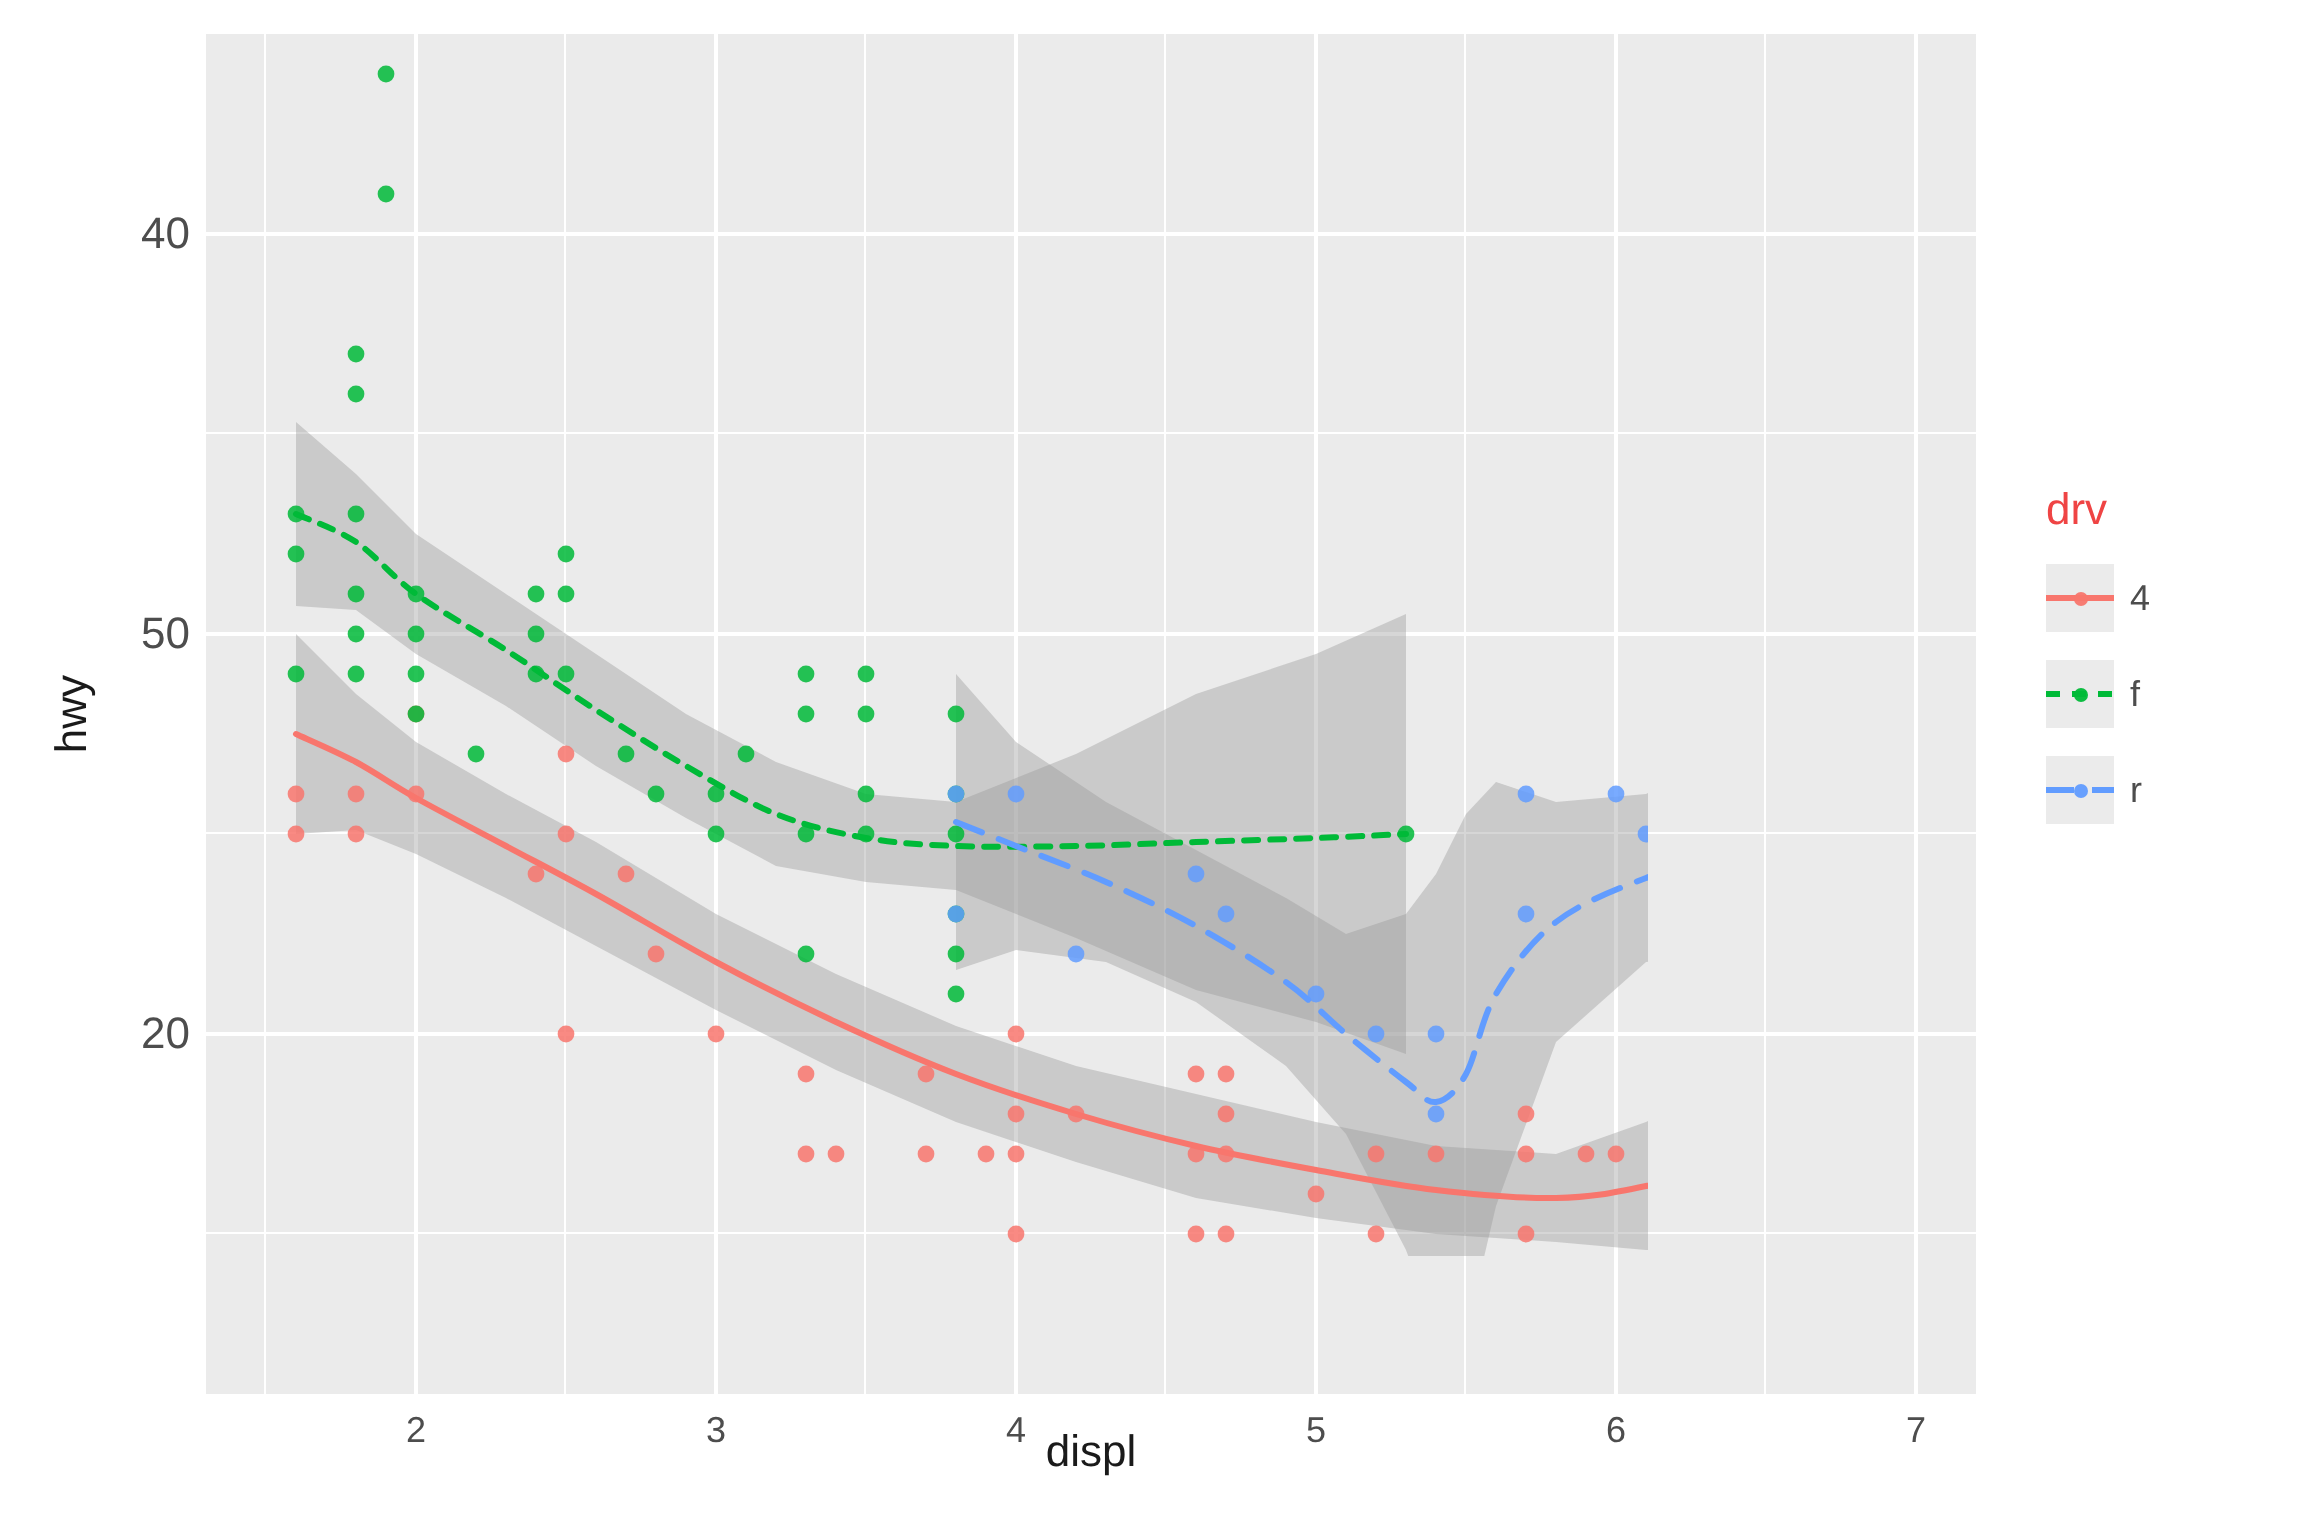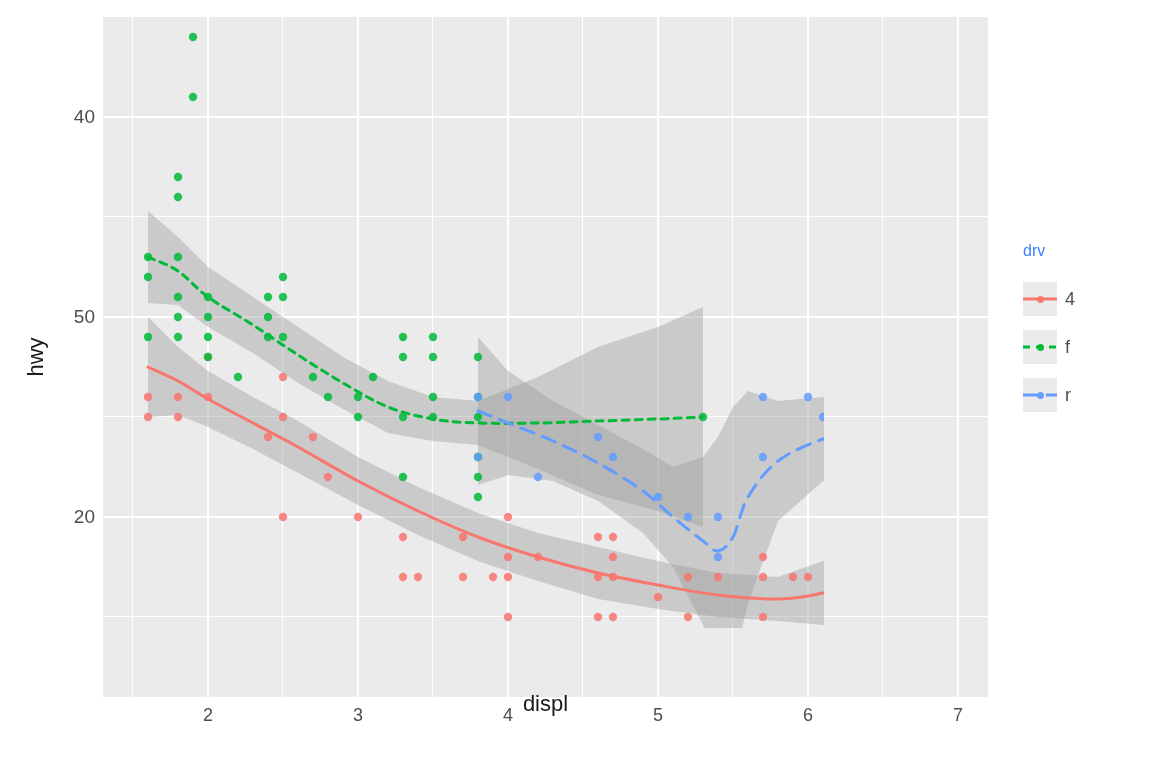--- a/index.html
+++ b/index.html
@@ -27,24 +27,24 @@
   .gridline.major-v { width: 2px; height: 100%; }
   .gridline.major-h { height: 2px; width: 100%; }
   .gridline.minor-v { width: 1px; height: 100%; }
   .gridline.minor-h { height: 1px; width: 100%; }
   .axis-label, .tick-label, .legend-title, .legend-label {
     position: absolute;
     color: #4d4d4d;
     -webkit-font-smoothing: antialiased;
   }
   .tick-label.x { font-size: 18px; transform: translateX(-50%); }
-  .tick-label.y { font-size: 19px; transform: translateY(-50%); text-align: right; }
+  .tick-label.y { font-size: 22px; transform: translateY(-50%); text-align: right; }
   .axis-label.x { font-size: 22px; transform: translateX(-50%); color:#1a1a1a;}
   .axis-label.y { font-size: 22px; transform: translate(-50%,-50%) rotate(-90deg); color:#1a1a1a;}
-  .legend-title { font-size: 16px; color:#3b82f6;}
+  .legend-title { font-size: 22px; color:#ef4444;}
   .legend-label { font-size: 18px; }
   .legend-key {
     position: absolute;
     width: 34px;
     height: 34px;
     background: #ebebeb;
     display: flex;
     align-items: center;
     justify-content: center;
   }
@@ -210,21 +210,21 @@
       <div class="tick-label x" style="left: 358px; top: 705px;">3</div>
       <div class="tick-label x" style="left: 508px; top: 705px;">4</div>
       <div class="tick-label x" style="left: 658px; top: 705px;">5</div>
       <div class="tick-label x" style="left: 808px; top: 705px;">6</div>
       <div class="tick-label x" style="left: 958px; top: 705px;">7</div>
       <div class="tick-label y" style="left: 67px; width: 28px; top: 517px; text-align: right;">20</div>
       <div class="tick-label y" style="left: 67px; width: 28px; top: 317px;">50</div>
       <div class="tick-label y" style="left: 67px; width: 28px; top: 117px;">40</div>
     </div>
 
-  <div class="axis-label x" id="xlab" style="left: 545.5px; top: 691px;">displ</div>
+  <div class="axis-label x" id="xlab" style="left: 545.5px; top: 713px;">displ</div>
   <div class="axis-label y" id="ylab" style="left: 36px; top: 357px;">hwy</div>
 
   <div class="legend-title" id="legend-title" style="left: 1023px; top: 242px;">drv</div>
   <div id="legend" style="position: absolute;">
       <div class="legend-key" style="left: 1023px; top: 282px;">
         <svg width="34" height="34" style="position: absolute; left: 0px; top: 0px;">
           <line x1="0" x2="34" y1="17" y2="17" stroke="#F8766D" stroke-width="3"></line>
         </svg>
         <div class="legend-point" style="background: rgb(248, 118, 109); position: absolute; left: 13.5px; top: 13.5px;"></div>
       </div>

